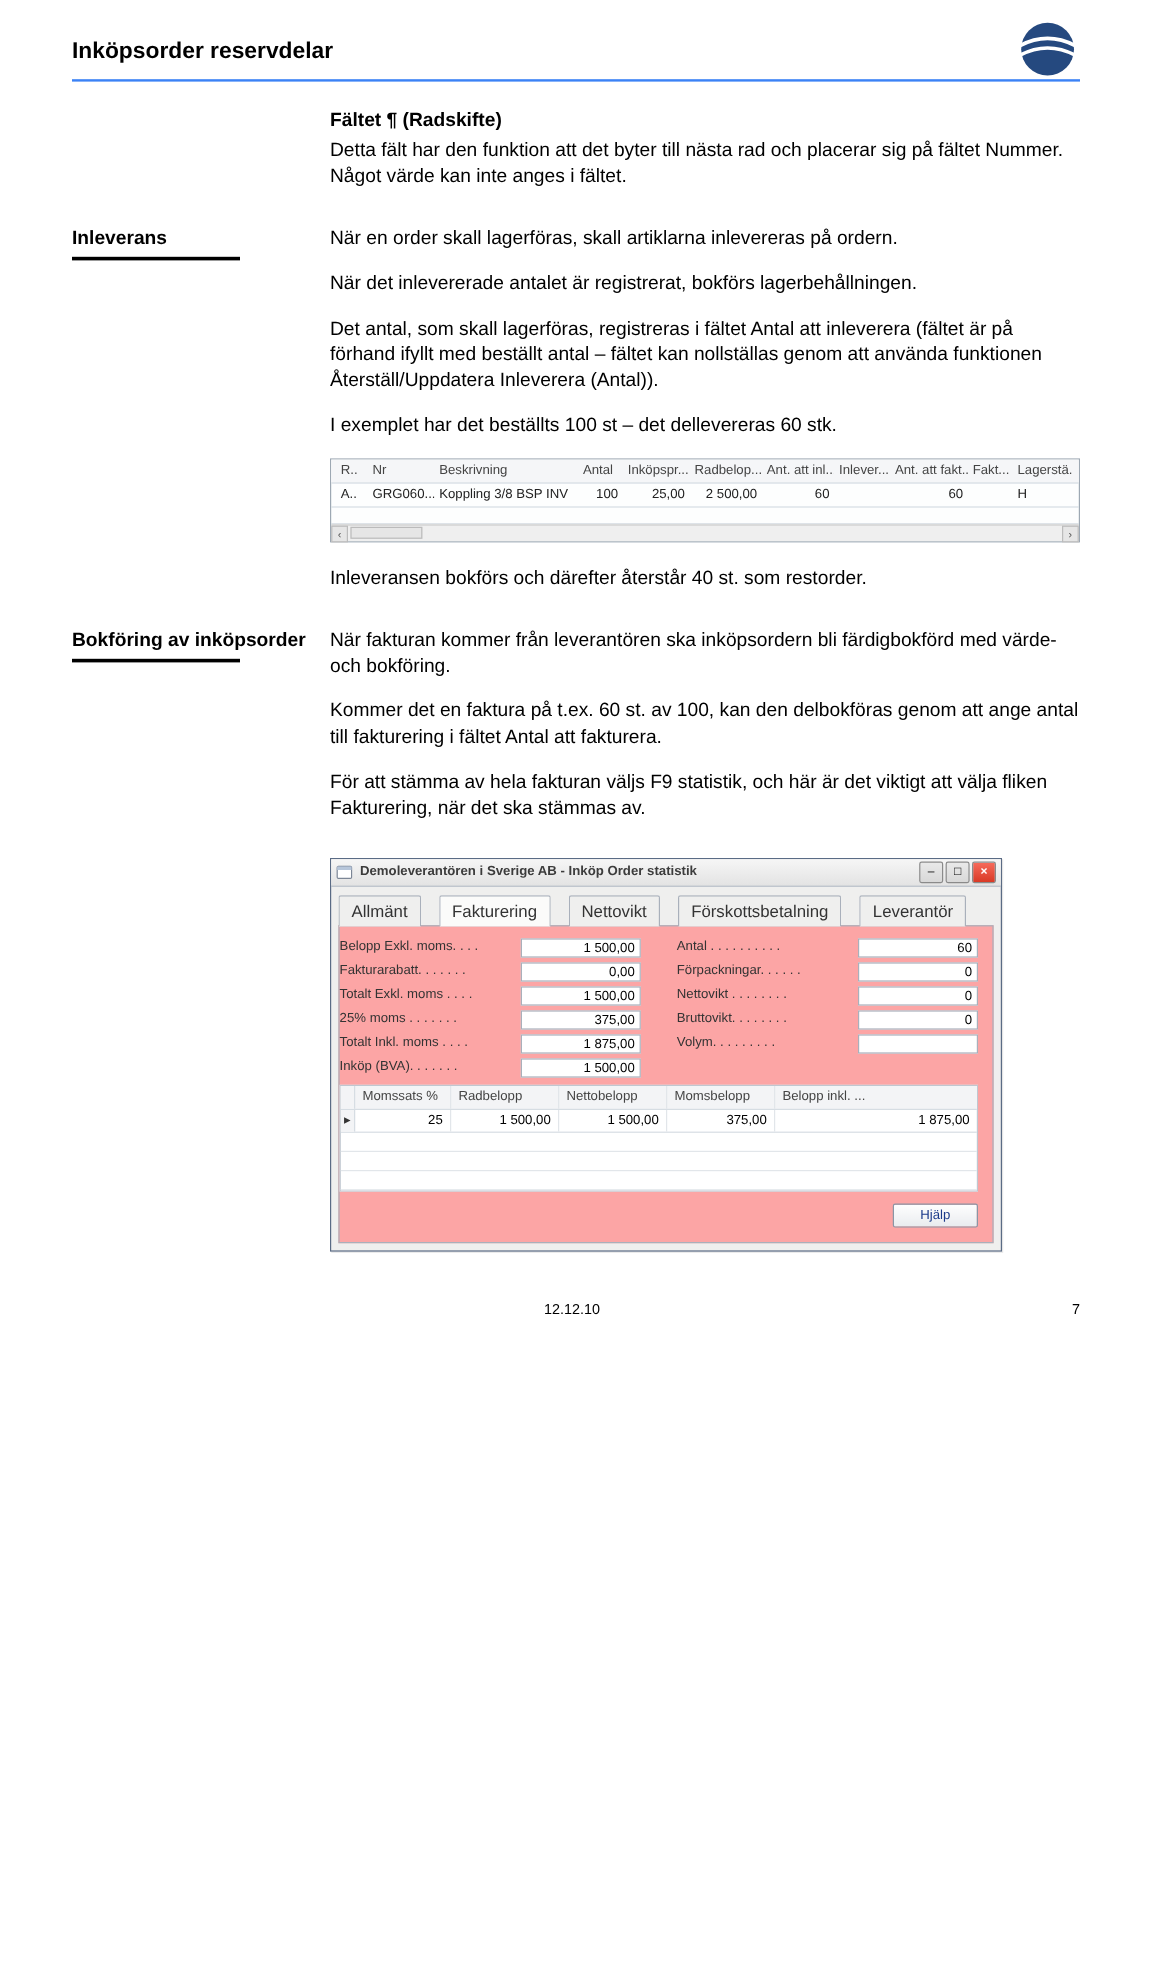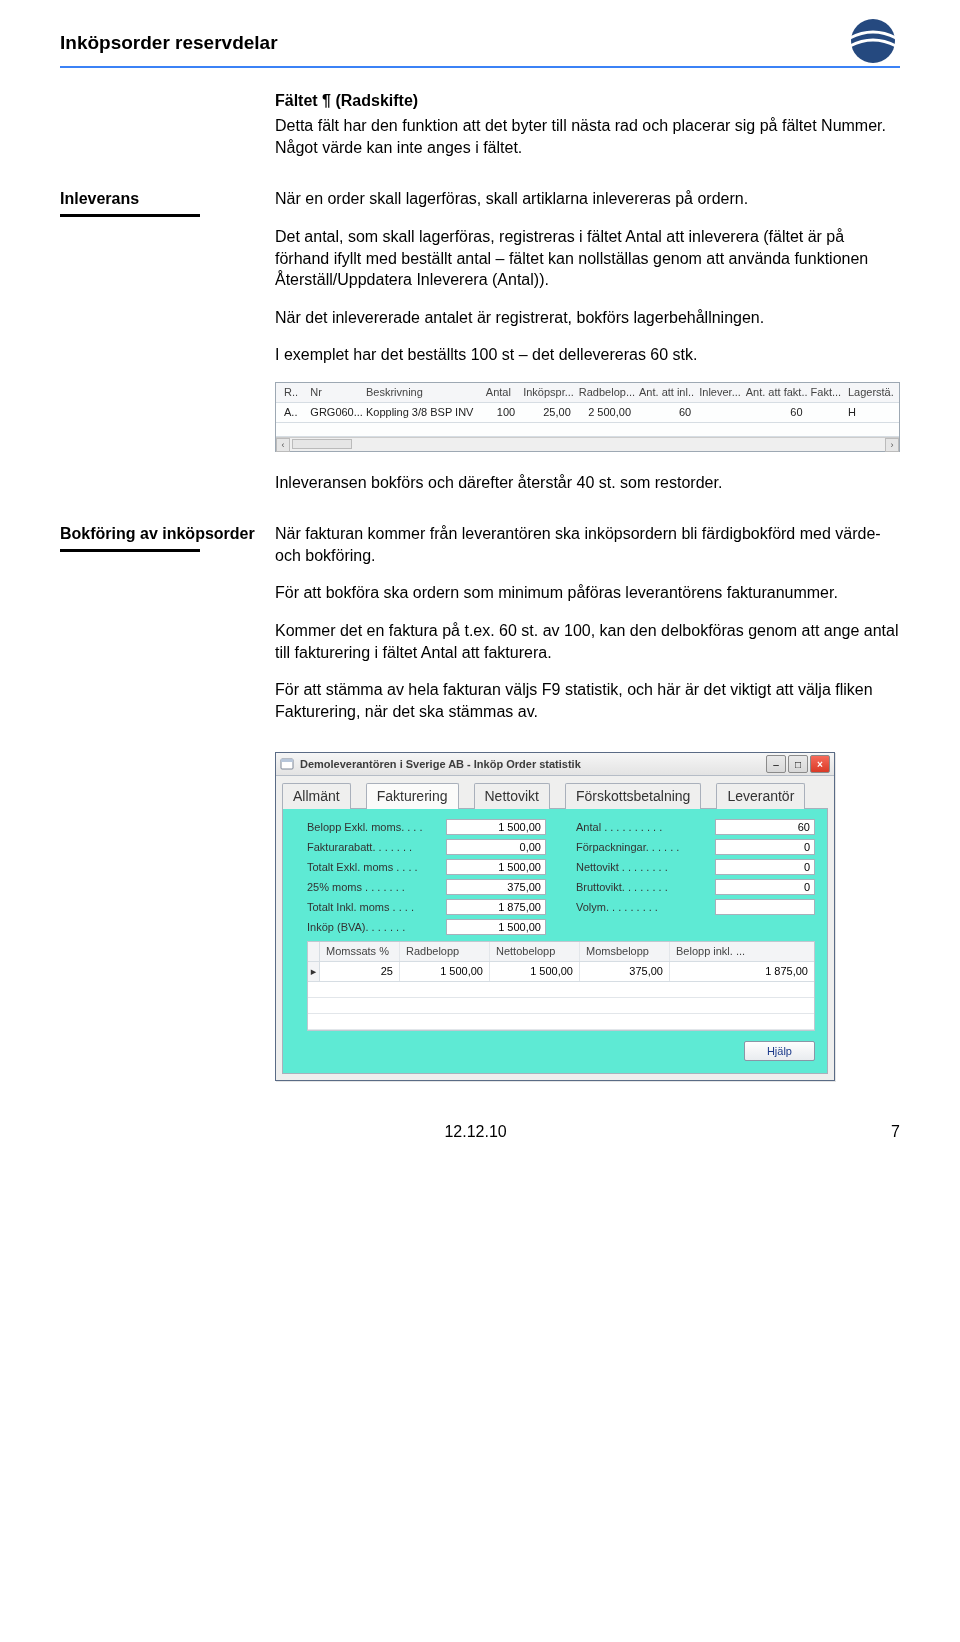--- a/index.html
+++ b/index.html
@@ -127,22 +127,22 @@
     top: 1px;
   }
   .tab.active {
     background: #fbfbfa;
     font-weight: normal;
     z-index: 2;
   }
   .dialog-body {
     border: 1px solid #a9b0bb;
     margin: 0 6px 6px 6px;
-    background: #5eead4;
-    padding: 10px 12px 12px 24px;
+    background: #fca5a5;
+    padding: 10px 12px 12px 0;
   }
   .form-grid {
     display: flex;
     gap: 30px;
   }
   .form-col { flex: 1; }
   .field { display: flex; align-items: center; margin-bottom: 4px; }
   .field-label {
     flex: 1;
     color: #333;
@@ -174,21 +174,21 @@
   .subtable .blank-row { height: 16px; border-bottom: 1px solid #e2e6ea; }
   .help-row { display: flex; justify-content: flex-end; padding-top: 10px; }
   .help-btn {
     border: 1px solid #8a96a6;
     background: linear-gradient(#fefefe,#e9ecef);
     padding: 3px 22px;
     border-radius: 2px;
     font-size: 11px;
     color: #1b3a8a;
   }
-  .footer { text-align: center; margin-top: 40px; font-size: 16px; }
+  .footer { text-align: center; margin-top: 40px; font-size: 12px; }
   .footer .pagenum { float: right; }
   .clearfix::after { content:""; display:block; clear:both; }
   .row-marker {
     width: 12px;
     display: flex;
     align-items: center;
     justify-content: center;
     background: #f3f4f6;
     border-right: 1px solid #d6dde3;
     color: #333;
@@ -213,22 +213,22 @@
   <div class="para">Detta fält har den funktion att det byter till nästa rad och placerar sig på fältet Nummer. Något värde kan inte anges i fältet.</div>
 </div>
 
 <div class="section rel">
   <div class="side-label">
     <div class="section-title">Inleverans</div>
     <div class="section-underline"></div>
   </div>
   <div class="indent">
     <div class="para">När en order skall lagerföras, skall artiklarna inlevereras på ordern.</div>
+    <div class="para">När det inlevererade antalet är registrerat, bokförs lagerbehållningen.</div>
     <div class="para">Det antal, som skall lagerföras, registreras i fältet Antal att inleverera (fältet är på förhand ifyllt med beställt antal – fältet kan nollställas genom att använda funktionen Återställ/Uppdatera Inleverera (Antal)).</div>
-    <div class="para">När det inlevererade antalet är registrerat, bokförs lagerbehållningen.</div>
     <div class="para">I exemplet har det beställts 100 st – det dellevereras 60 stk.</div>
 
     <div class="table-embed">
       <div class="table-header">
         <div class="tc" style="width:28px">R..</div>
         <div class="tc" style="width:60px">Nr</div>
         <div class="tc" style="width:130px">Beskrivning</div>
         <div class="tc" style="width:40px;text-align:left">Antal</div>
         <div class="tc" style="width:60px;text-align:right">Inköpspr...</div>
         <div class="tc" style="width:65px;text-align:left">Radbelop...</div>
@@ -264,21 +264,20 @@
   </div>
 </div>
 
 <div class="section rel">
   <div class="side-label" style="width:260px">
     <div class="section-title">Bokföring av inköpsorder</div>
     <div class="section-underline"></div>
   </div>
   <div class="indent">
     <div class="para" style="padding-top:0">När fakturan kommer från leverantören ska inköpsordern bli färdigbokförd med värde- och bokföring.</div>
-    <div class="para">För att bokföra ska ordern som minimum påföras leverantörens fakturanummer.</div>
     <div class="para">Kommer det en faktura på t.ex. 60 st. av 100, kan den delbokföras genom att ange antal till fakturering i fältet Antal att fakturera.</div>
     <div class="para">För att stämma av hela fakturan väljs F9 statistik, och här är det viktigt att välja fliken Fakturering, när det ska stämmas av.</div>
   </div>
 </div>
 
 <div class="dialog">
   <div class="titlebar">
     <span class="icon">
       <svg width="14" height="14" viewBox="0 0 14 14">
         <rect x="1" y="2" width="12" height="10" rx="1" fill="#fff" stroke="#7c8696"></rect>

